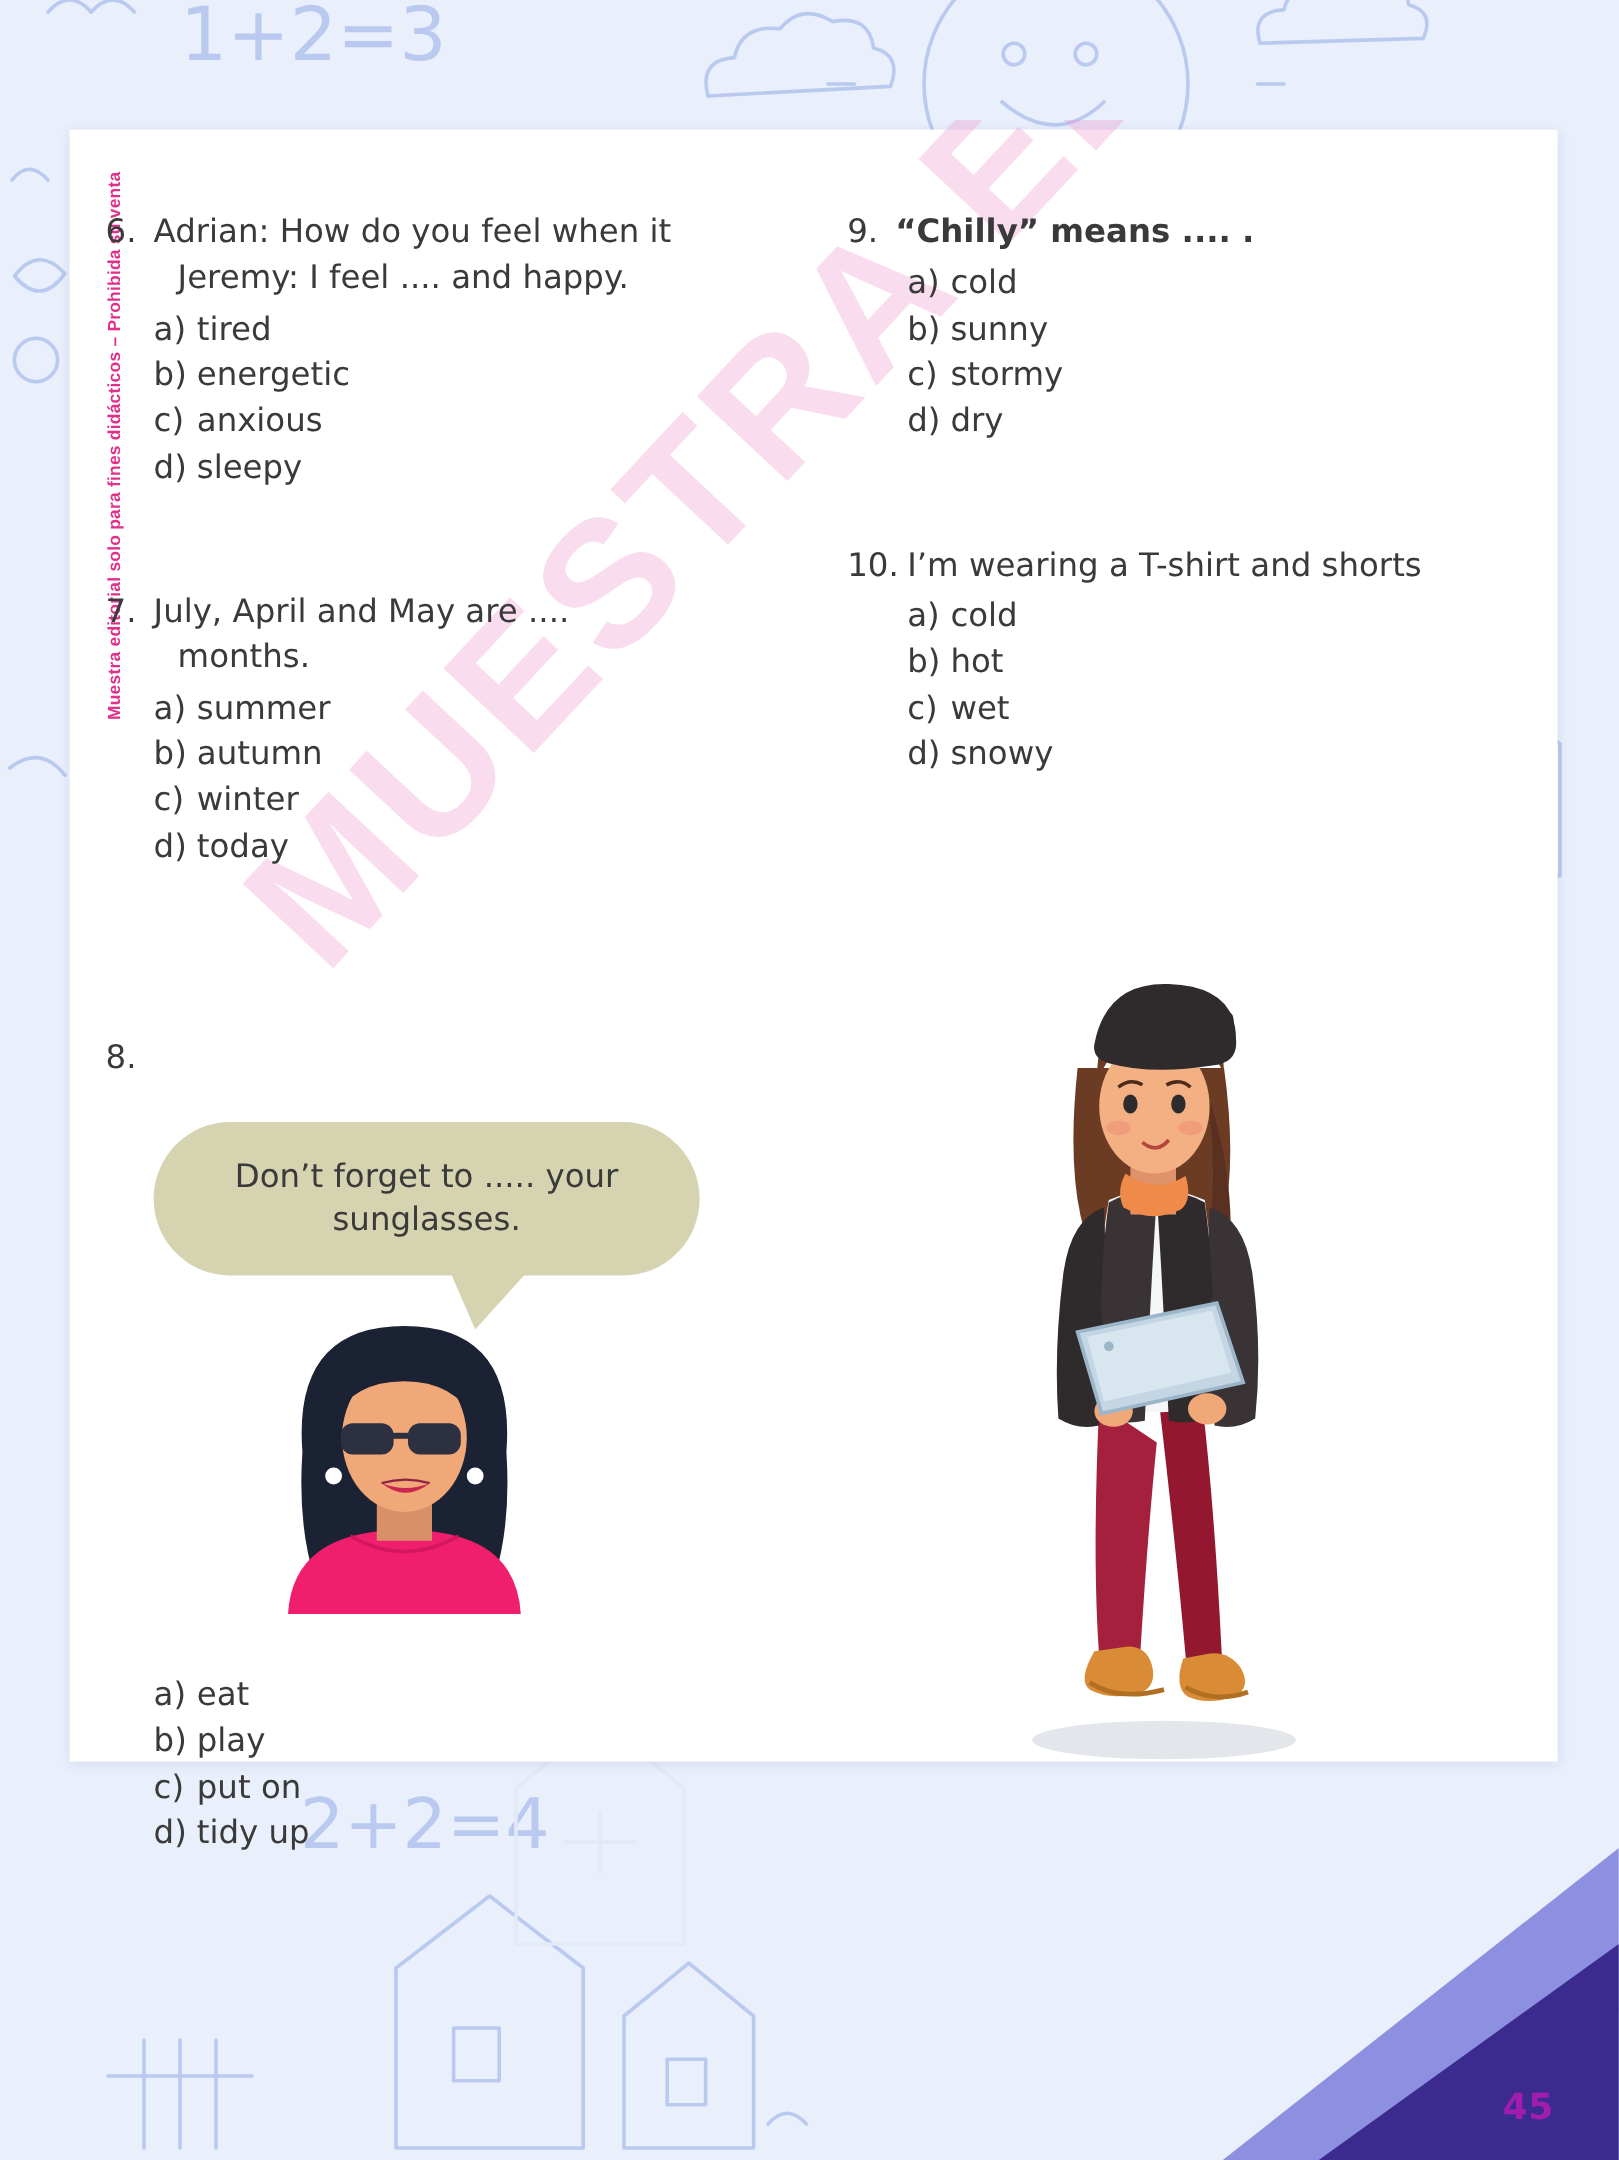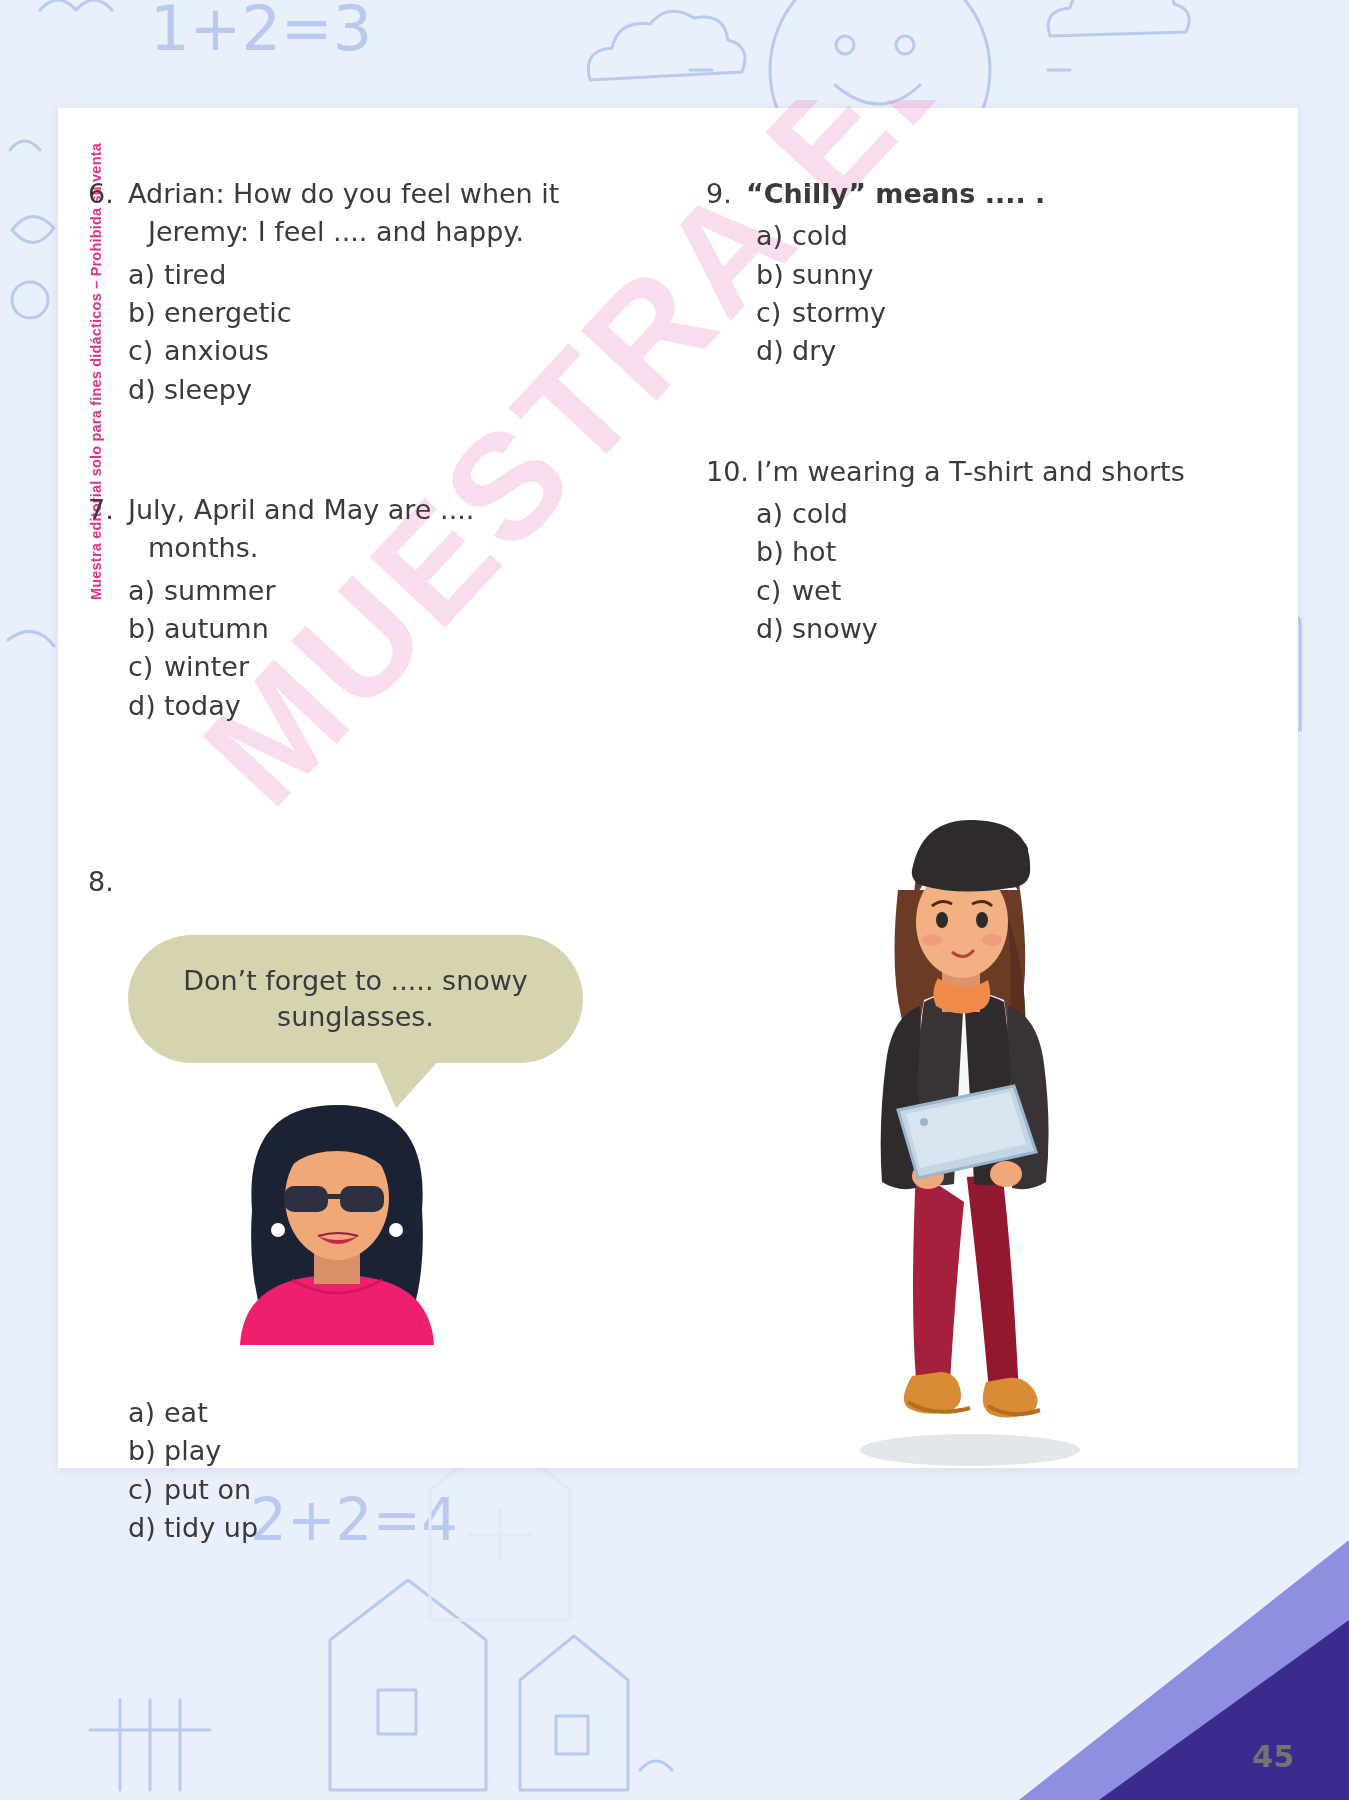--- a/index.html
+++ b/index.html
@@ -60,21 +60,21 @@
     position: absolute;
     right: 0; bottom: 0;
     width: 0; height: 0;
     border-left: 250px solid transparent;
     border-bottom: 180px solid #3b2b8f;
   }
   #page-number {
     position: absolute;
     right: 54px;
     bottom: 26px;
-    color: #737373;
+    color: #a21caf;
     font-family: "DejaVu Sans", sans-serif;
     font-weight: bold;
     font-size: 30px;
     letter-spacing: .5px;
   }
 
   
   #watermark {
     position: absolute;
     left: 130px;
@@ -352,21 +352,21 @@
 
   <div class="q">
     <div class="q-head">
       <span class="q-num">8.</span>
       <span class="q-text nojust"></span>
     </div>
   </div>
 </div>
 
 <div id="bubble">
-  <span>Don’t forget to ..... snowy sunglasses.</span>
+  <span>Don’t forget to ..... your sunglasses.</span>
 </div>
 <div id="bubble-tail"></div>
 
 <div id="girl-sunglasses">
   <svg class="art" viewBox="0 0 230 255">
 
     <path d="M30 120 q-8 -105 85 -105 q93 0 85 105 q4 60 -10 105 h-150 q-14 -45 -10 -105z" fill="#1b2233"></path>
 
     <path d="M18 255 q4 -70 97 -70 q93 0 97 70z" fill="#ef1f6e"></path>
     <path d="M70 190 q45 26 90 0" fill="none" stroke="#d3175e" stroke-width="3"></path>

